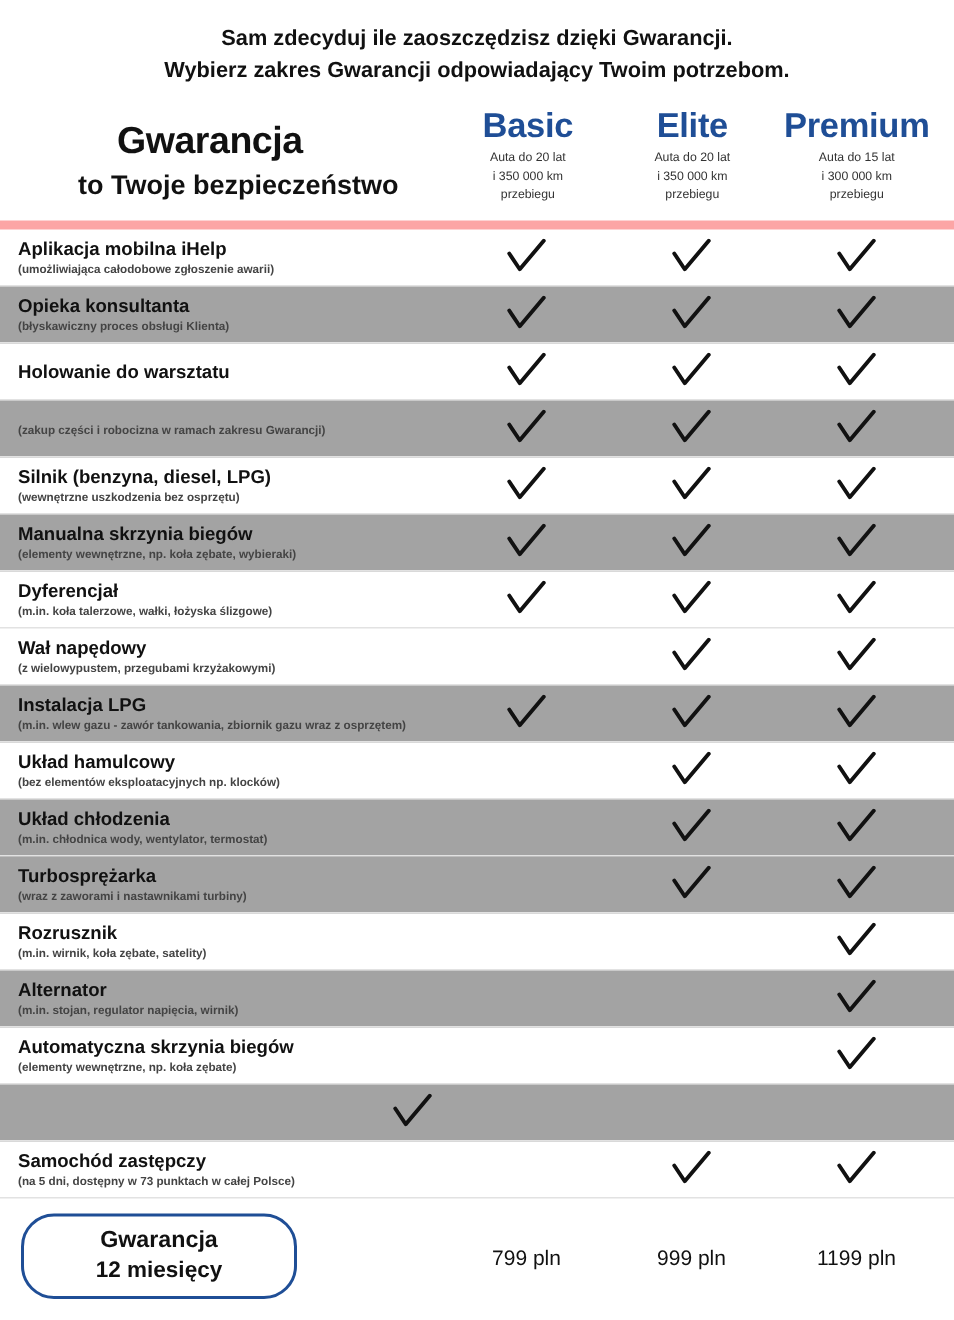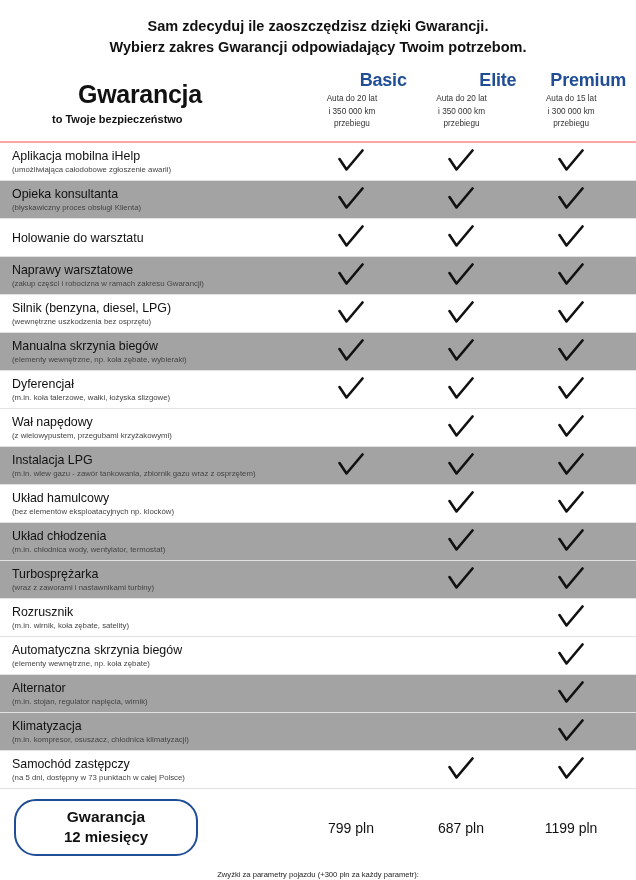--- a/index.html
+++ b/index.html
@@ -43,47 +43,47 @@
     padding-top: 10px;
   }
   .brand-title {
     font-size: 25px;
     font-weight: bold;
     color: #111;
     letter-spacing: -0.3px;
     padding-left: 66px;
   }
   .brand-sub {
-    font-size: 11px;
+    font-size: 18px;
     font-weight: bold;
     color: #111;
     padding-left: 40px;
     margin-top: 4px;
   }
   .plan-col {
     width: 110px;
     text-align: center;
   }
   .plan-name {
-    font-size: 18px;
+    font-size: 23px;
     font-weight: bold;
     color: #1f4e96;
     letter-spacing: -0.2px;
-    text-align: right;
   }
   .plan-desc {
     font-size: 8.2px;
     color: #333;
     line-height: 1.55;
     margin-top: 2px;
   }
   
   .table {
     margin: 6px 0 0 0;
-    border-top: 2px solid #fca5a5;
+    border-top: 6px solid #fca5a5;
+    font-weight: bold;
   }
   .row {
     display: flex;
     align-items: center;
     min-height: 37px;
     border-bottom: 1px solid #e2e2e2;
   }
   .row.alt {
     background: #a3a3a3;
   }
@@ -239,21 +239,20 @@
             </svg></span></div>
         <div class="cell"><span class="check"><svg width="26" height="24" viewBox="0 0 26 24">
               <path d="M1.5 10 L8.5 20.5 L24.5 1.5" fill="none" stroke="#111111" stroke-width="2.6" stroke-linecap="round" stroke-linejoin="round"></path>
             </svg></span></div>
         <div class="cell"><span class="check"><svg width="26" height="24" viewBox="0 0 26 24">
               <path d="M1.5 10 L8.5 20.5 L24.5 1.5" fill="none" stroke="#111111" stroke-width="2.6" stroke-linecap="round" stroke-linejoin="round"></path>
             </svg></span></div>
       </div>
       <div class="row alt">
         <div class="feature">
-          <div class="feat-title">Naprawy warsztatowe</div>
           <div class="feat-note">(zakup części i robocizna w ramach zakresu Gwarancji)</div>
         </div>
         <div class="cell"><span class="check"><svg width="26" height="24" viewBox="0 0 26 24">
               <path d="M1.5 10 L8.5 20.5 L24.5 1.5" fill="none" stroke="#111111" stroke-width="2.6" stroke-linecap="round" stroke-linejoin="round"></path>
             </svg></span></div>
         <div class="cell"><span class="check"><svg width="26" height="24" viewBox="0 0 26 24">
               <path d="M1.5 10 L8.5 20.5 L24.5 1.5" fill="none" stroke="#111111" stroke-width="2.6" stroke-linecap="round" stroke-linejoin="round"></path>
             </svg></span></div>
         <div class="cell"><span class="check"><svg width="26" height="24" viewBox="0 0 26 24">
               <path d="M1.5 10 L8.5 20.5 L24.5 1.5" fill="none" stroke="#111111" stroke-width="2.6" stroke-linecap="round" stroke-linejoin="round"></path>
@@ -375,47 +374,43 @@
         <div class="feature">
           <div class="feat-title">Rozrusznik</div>
           <div class="feat-note">(m.in. wirnik, koła zębate, satelity)</div>
         </div>
         <div class="cell"></div>
         <div class="cell"></div>
         <div class="cell"><span class="check"><svg width="26" height="24" viewBox="0 0 26 24">
               <path d="M1.5 10 L8.5 20.5 L24.5 1.5" fill="none" stroke="#111111" stroke-width="2.6" stroke-linecap="round" stroke-linejoin="round"></path>
             </svg></span></div>
       </div>
+      <div class="row alt">
+        <div class="feature">
+          <div class="feat-title">Alternator</div>
+          <div class="feat-note">(m.in. stojan, regulator napięcia, wirnik)</div>
+        </div>
+        <div class="cell"></div>
+        <div class="cell"></div>
+        <div class="cell"><span class="check"><svg width="26" height="24" viewBox="0 0 26 24">
+              <path d="M1.5 10 L8.5 20.5 L24.5 1.5" fill="none" stroke="#111111" stroke-width="2.6" stroke-linecap="round" stroke-linejoin="round"></path>
+            </svg></span></div>
+      </div>
       <div class="row">
         <div class="feature">
           <div class="feat-title">Automatyczna skrzynia biegów</div>
           <div class="feat-note">(elementy wewnętrzne, np. koła zębate)</div>
         </div>
         <div class="cell"></div>
         <div class="cell"></div>
         <div class="cell"><span class="check"><svg width="26" height="24" viewBox="0 0 26 24">
               <path d="M1.5 10 L8.5 20.5 L24.5 1.5" fill="none" stroke="#111111" stroke-width="2.6" stroke-linecap="round" stroke-linejoin="round"></path>
             </svg></span></div>
       </div>
       <div class="row alt">
-        <div class="feature">
-          <div class="feat-title">Alternator</div>
-          <div class="feat-note">(m.in. stojan, regulator napięcia, wirnik)</div>
-        </div>
-        <div class="cell"></div>
-        <div class="cell"></div>
-        <div class="cell"><span class="check"><svg width="26" height="24" viewBox="0 0 26 24">
-              <path d="M1.5 10 L8.5 20.5 L24.5 1.5" fill="none" stroke="#111111" stroke-width="2.6" stroke-linecap="round" stroke-linejoin="round"></path>
-            </svg></span></div>
-      </div>
-      <div class="row alt">
-        <div class="feature">
-          <div class="feat-title">Klimatyzacja</div>
-          <div class="feat-note">(m.in. kompresor, osuszacz, chłodnica klimatyzacji)</div>
-        </div>
         <div class="cell"></div>
         <div class="cell"></div>
         <div class="cell"><span class="check"><svg width="26" height="24" viewBox="0 0 26 24">
               <path d="M1.5 10 L8.5 20.5 L24.5 1.5" fill="none" stroke="#111111" stroke-width="2.6" stroke-linecap="round" stroke-linejoin="round"></path>
             </svg></span></div>
       </div>
       <div class="row">
         <div class="feature">
           <div class="feat-title">Samochód zastępczy</div>
           <div class="feat-note">(na 5 dni, dostępny w 73 punktach w całej Polsce)</div>
@@ -431,21 +426,21 @@
     </div>
 
   <div class="price-row">
     <div class="badge-wrap">
       <div class="badge">
         <div class="badge-l1">Gwarancja</div>
         <div class="badge-l2">12 miesięcy</div>
       </div>
     </div>
     <div class="price">799 pln</div>
-    <div class="price">687 pln</div>
+    <div class="price">999 pln</div>
     <div class="price">1199 pln</div>
   </div>
 
   <div class="footnotes">
     <div class="fn">Zwyżki za parametry pojazdu (+300 pln za każdy parametr):</div>
 
   </div>
 
 </div>
 

